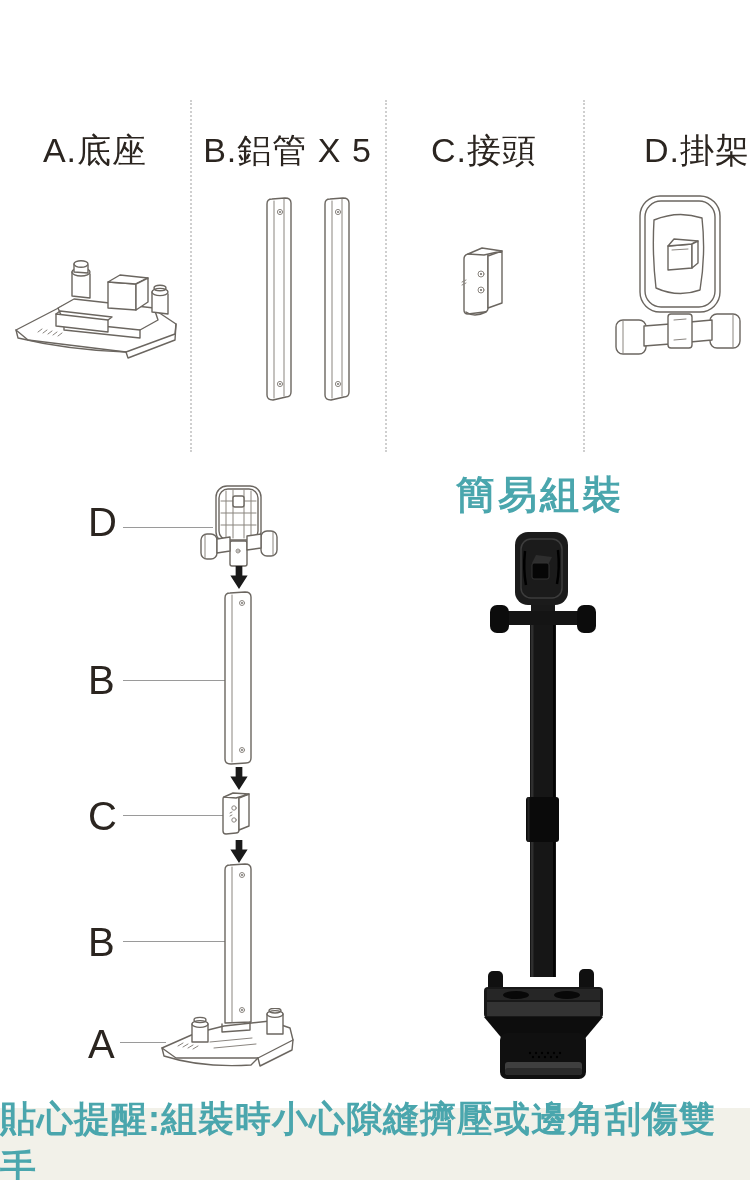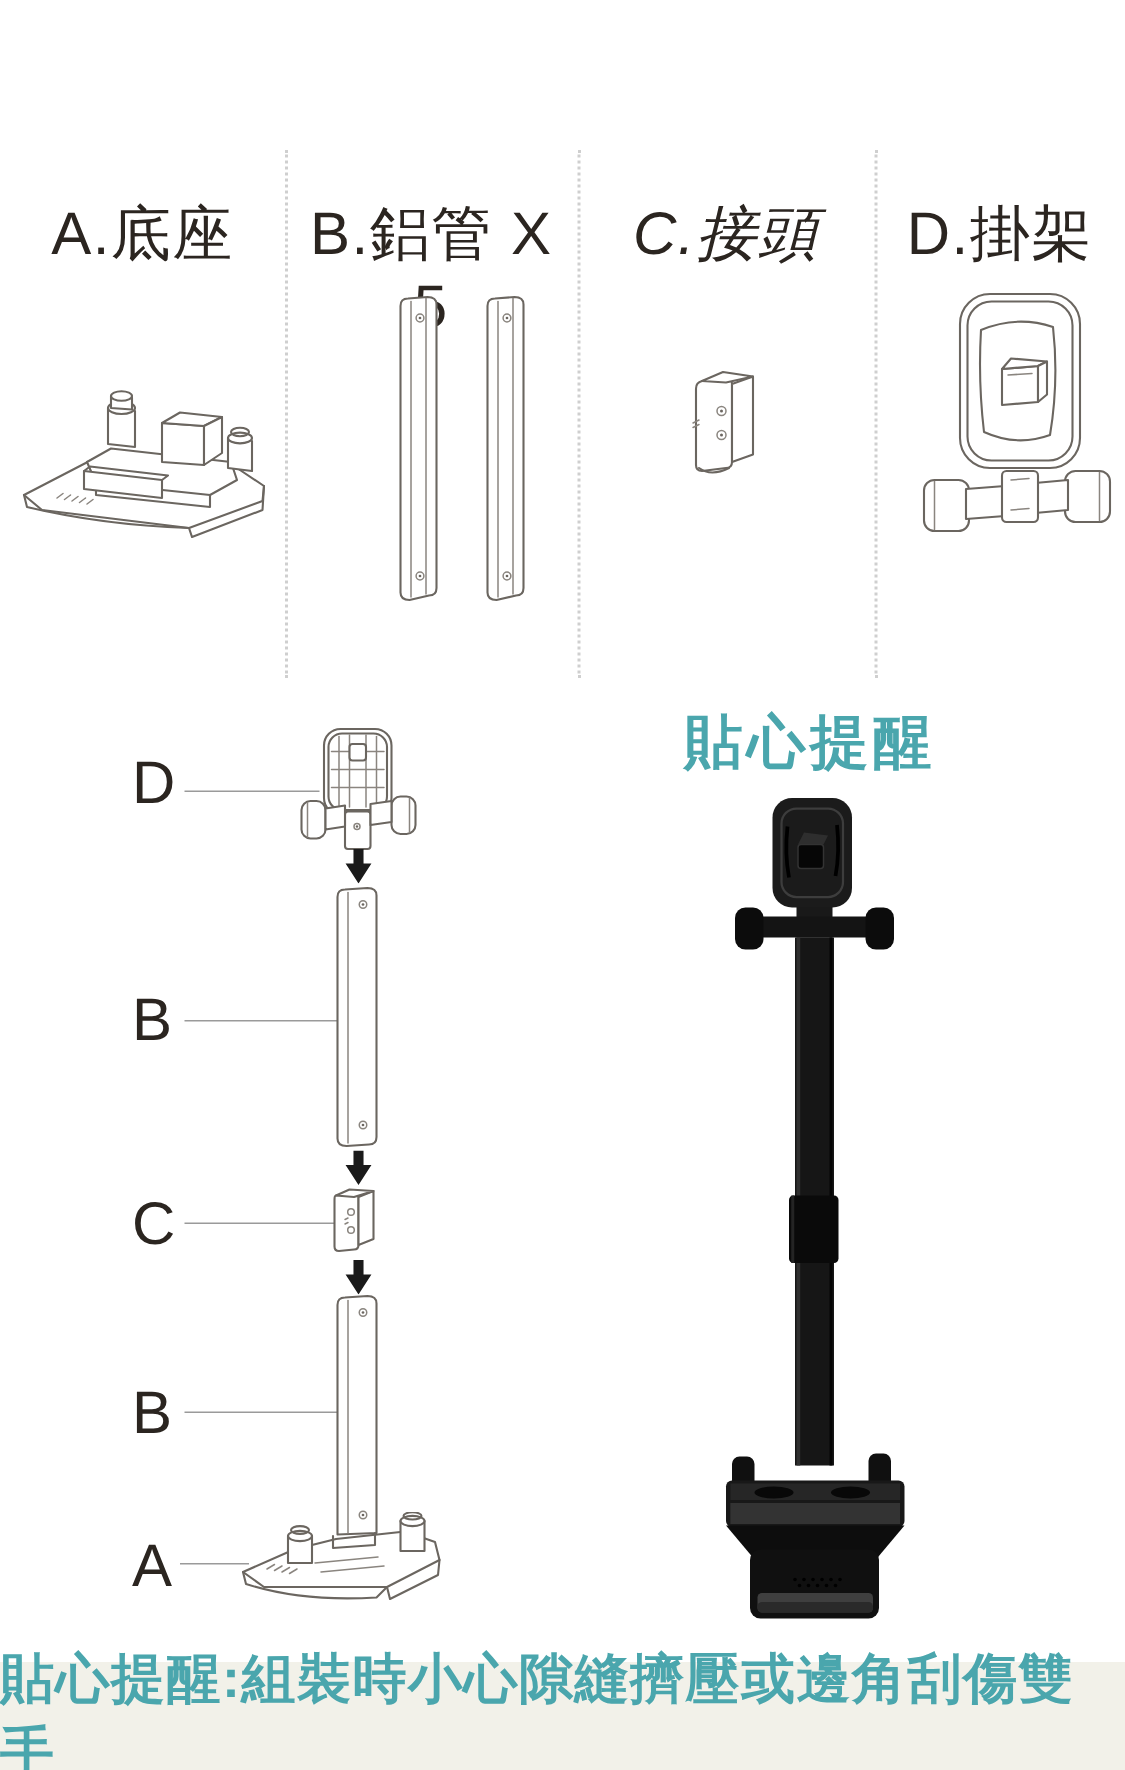--- a/index.html
+++ b/index.html
@@ -12,21 +12,21 @@
     position:absolute;top:16px;left:0;width:750px;text-align:center;
     font-size:46px;font-weight:700;color:#4aa6ad;letter-spacing:5px;
   }
   
   .divider{
     position:absolute;top:100px;height:352px;width:0;
     border-left:2px dotted #cfcfcf;
   }
   .part-label{
     position:absolute;top:128px;text-align:center;
-    font-size:40px;font-weight:500;color:#2b2520;letter-spacing:1px;
+    font-size:34px;font-weight:500;color:#2b2520;letter-spacing:1px;
   }
   .part-illo{position:absolute;}
   
   .la{stroke:#6b6660;stroke-width:1.4;fill:#ffffff;stroke-linejoin:round;stroke-linecap:round;}
   .la-thin{stroke:#8a857f;stroke-width:1;fill:none;stroke-linecap:round;}
   .la-none{stroke:#6b6660;stroke-width:1.4;fill:none;stroke-linejoin:round;stroke-linecap:round;}
   
   .step-label{
     position:absolute;left:88px;font-size:40px;font-weight:500;color:#2b2520;
   }
@@ -51,22 +51,22 @@
 
 <div id="page">
 
 
   <div class="divider" style="left:190px;"></div>
   <div class="divider" style="left:385px;"></div>
   <div class="divider" style="left:583px;"></div>
 
   <div class="part-label" style="left:0;width:190px;">A.底座</div>
   <div class="part-label" style="left:190px;width:195px;">B.鋁管 X 5</div>
-  <div class="part-label" style="left:385px;width:198px;font-style:italic;">C.接頭</div>
-  <div class="part-label" style="left:583px;width:167px;">D.掛架</div>
+  <div class="part-label" style="left:385px;width:198px;">C.接頭</div>
+  <div class="part-label" style="left:583px;width:167px;text-align:right;">D.掛架</div>
 
   <svg class="part-illo" style="left:8px;top:240px;" width="172" height="125" viewBox="0 0 172 125">
 
     <path class="la" d="M8 90 L62 62 L150 72 L168 84 L167 94 L118 112 L20 100 Z"></path>
     <path class="la-none" d="M8 90 L10 98 Q60 110 118 112"></path>
     <path class="la-none" d="M168 84 L167 100 L120 118 L118 112"></path>
 
     <path class="la" d="M50 68 L66 59 L146 68 L150 80 L132 90 L56 82 Z"></path>
     <path class="la-none" d="M56 82 L56 90 L132 98 L132 90"></path>
 
@@ -241,21 +241,21 @@
     <path class="la-thin" d="M54 34 L96 30 M58 40 L100 36"></path>
 
     <g class="la-thin">
       <path d="M22 38 L27 35"></path>
         <path d="M27 39 L32 36"></path>
         <path d="M32 40 L37 37"></path>
         <path d="M37 41 L42 38"></path>
     </g>
   </svg>
 
-  <div class="finished-title">貼心提醒</div>
+  <div class="finished-title">簡易組裝</div>
 
   <svg class="part-illo" style="left:478px;top:525px;" width="130" height="555" viewBox="0 0 130 555">
 
     <rect x="53" y="60" width="24" height="40" fill="#191919"></rect>
 
     <rect x="37" y="7" width="53" height="73" rx="13" fill="#1b1b1b"></rect>
     <rect x="43" y="14" width="41" height="59" rx="10" fill="none" stroke="#3d3d3d" stroke-width="1.5"></rect>
     <path d="M47 26 Q45 44 48 60" stroke="#000" stroke-width="2.5" fill="none"></path>
     <path d="M80 25 Q82 43 79 59" stroke="#000" stroke-width="2.5" fill="none"></path>
 

